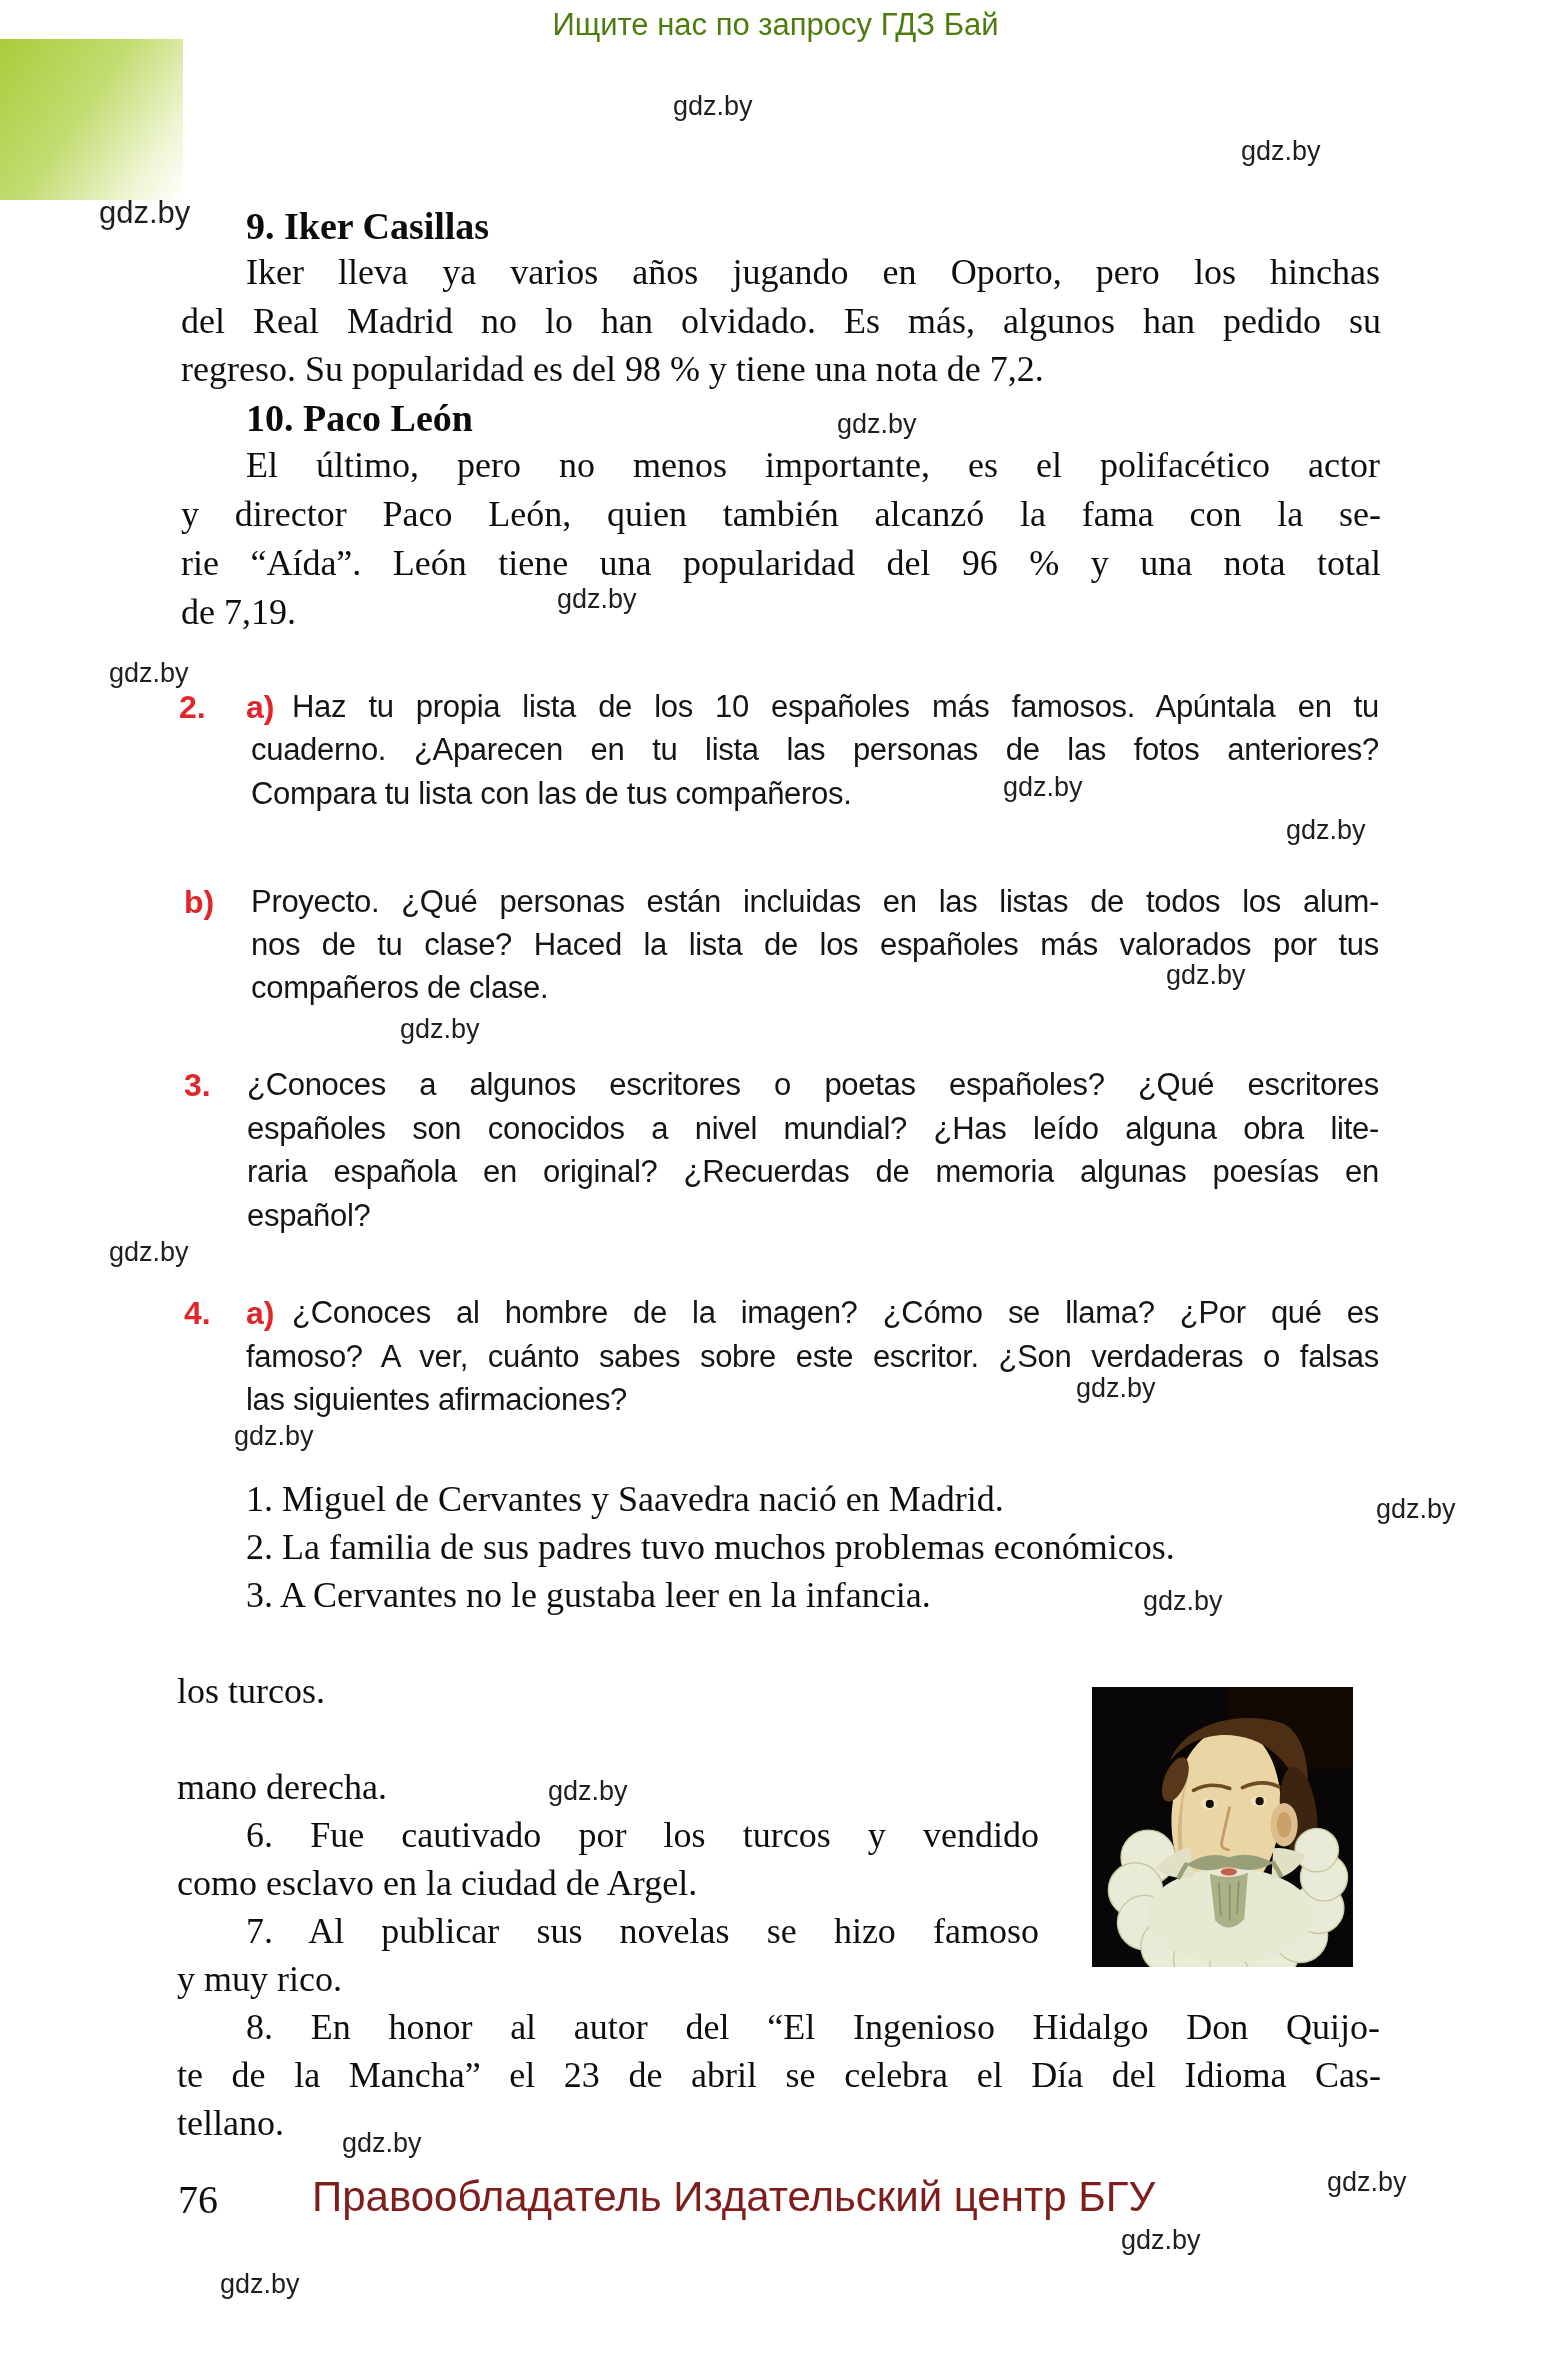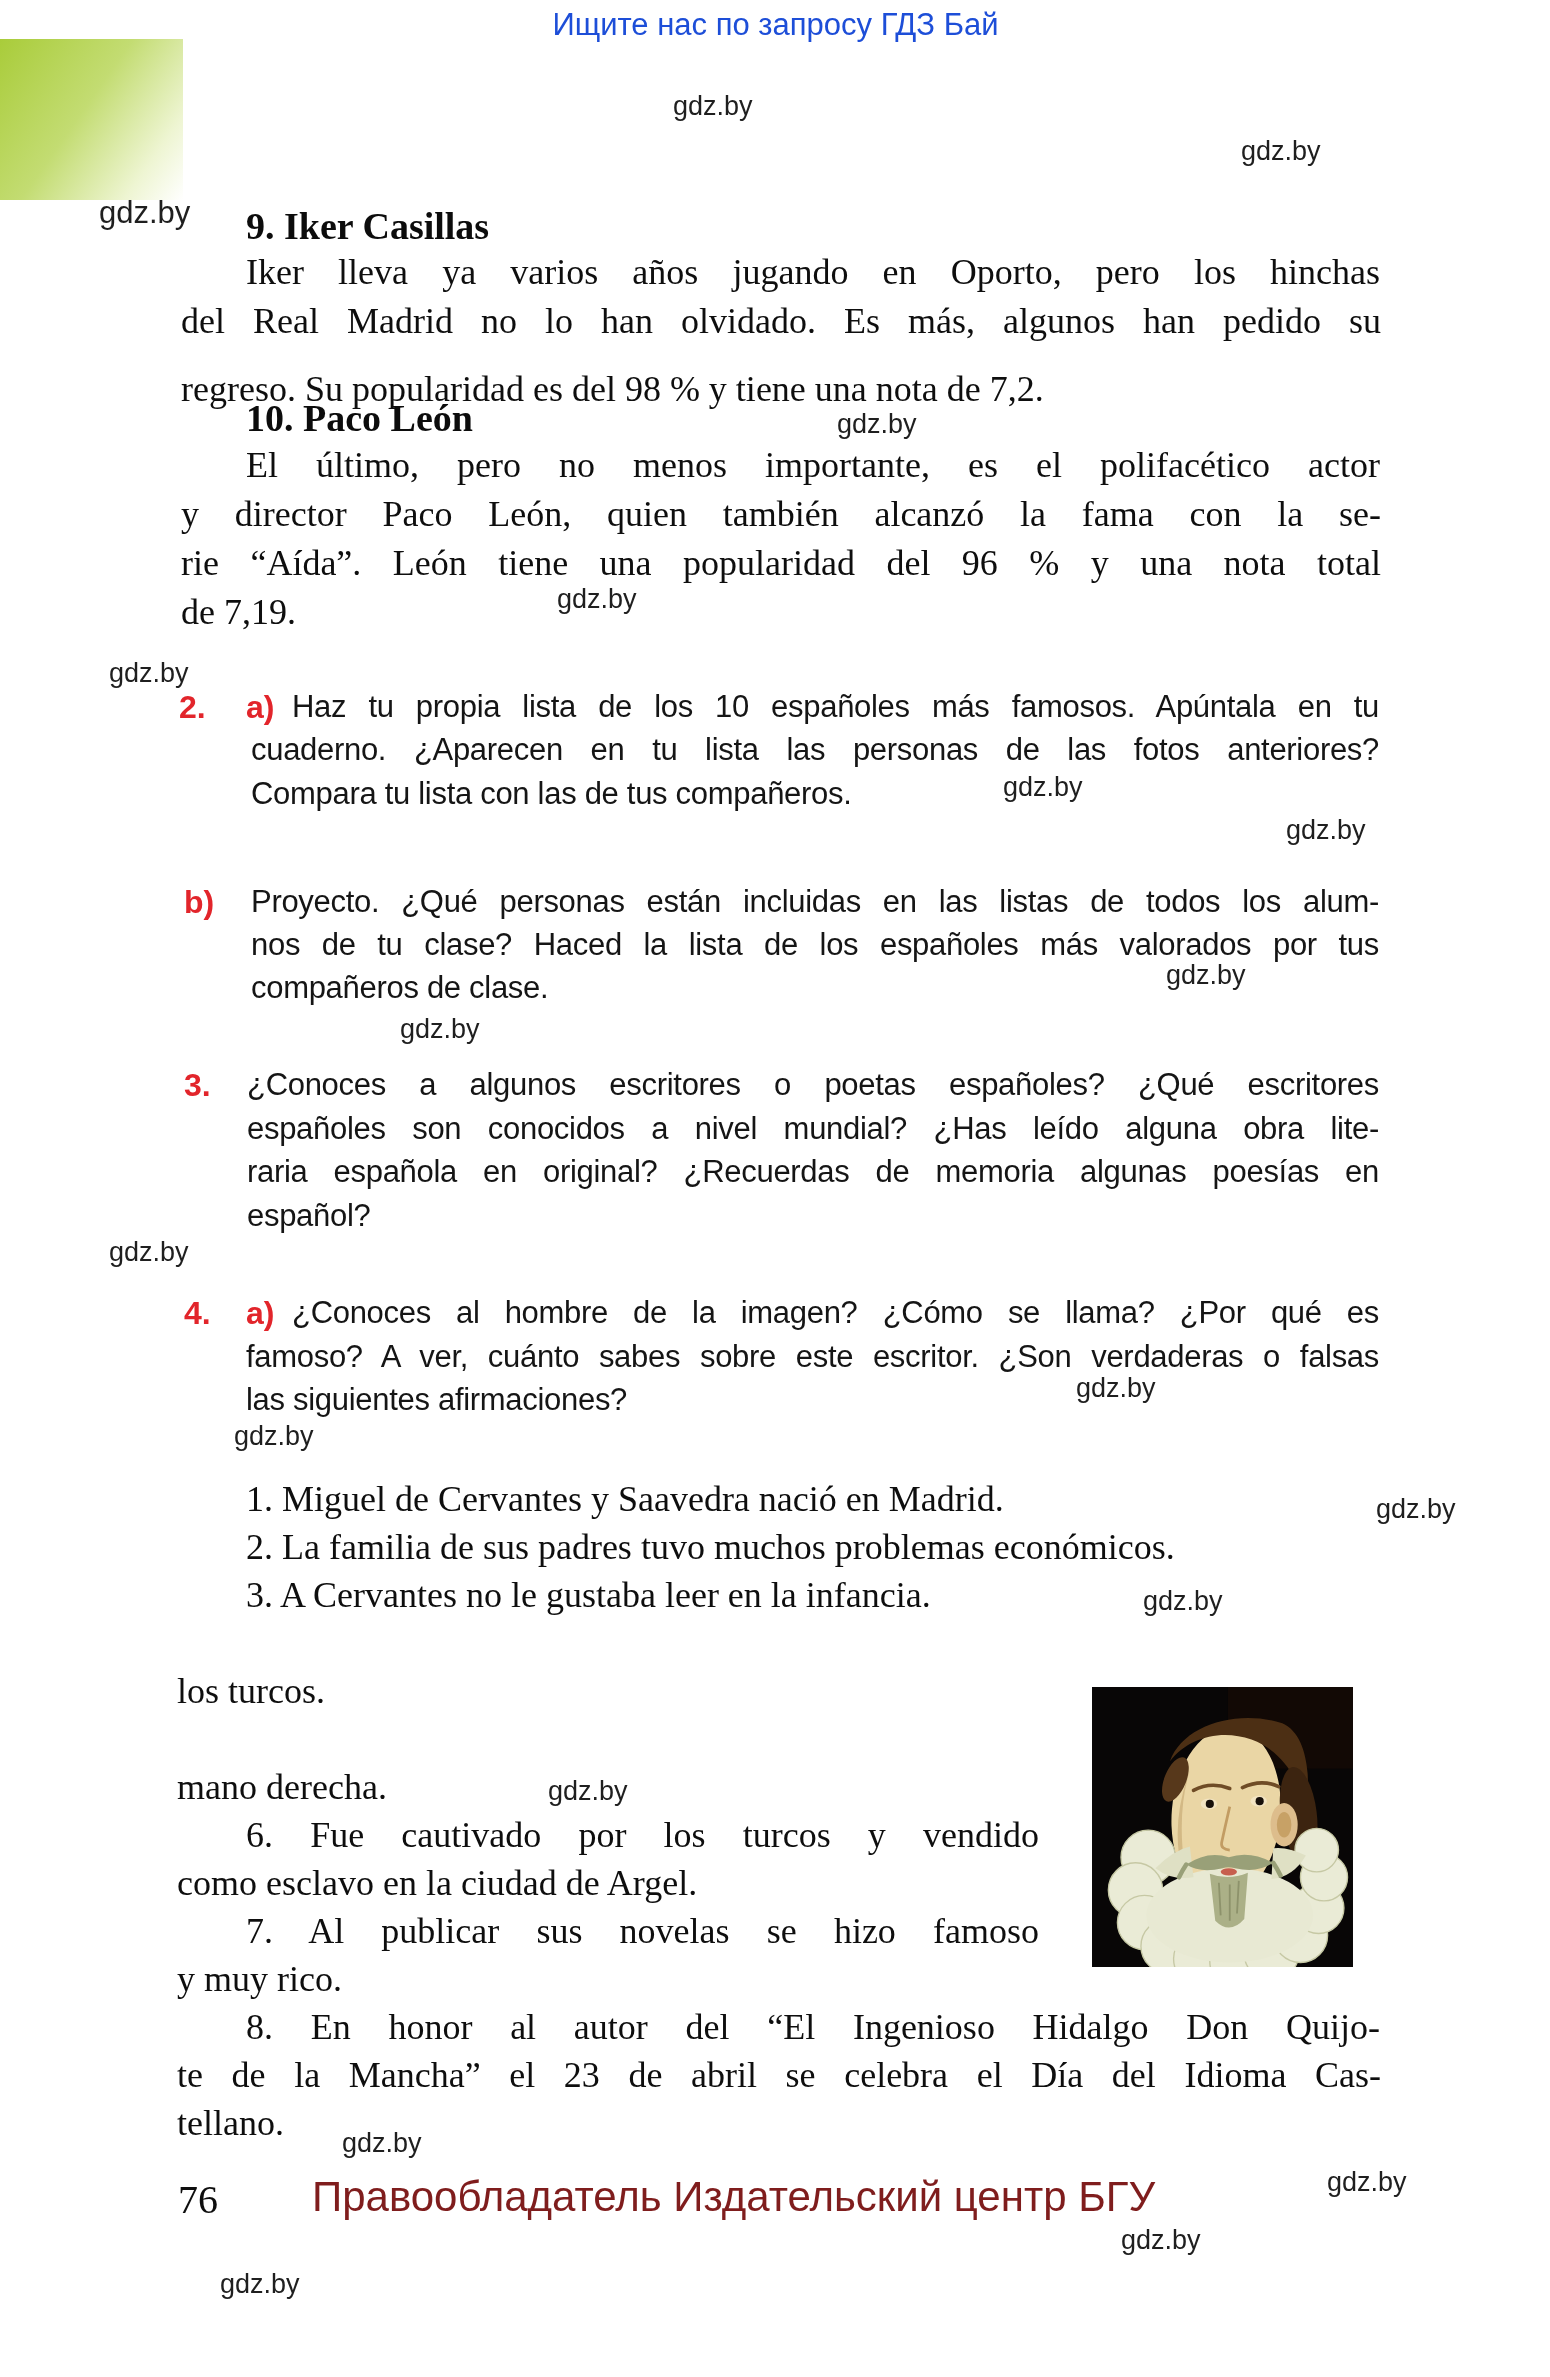--- a/index.html
+++ b/index.html
@@ -9,21 +9,21 @@
   .ser{font-family:"Liberation Serif","DejaVu Serif",serif;font-size:36px;color:#0e0e0e;}
   .ser-h{font-family:"Liberation Serif","DejaVu Serif",serif;font-size:38px;font-weight:700;color:#0c0c0c;}
   .sans{font-family:"Liberation Sans","DejaVu Sans",sans-serif;font-size:31px;letter-spacing:-0.3px;color:#151515;}
   .red{font-family:"Liberation Sans","DejaVu Sans",sans-serif;font-size:32px;font-weight:700;color:#e2252b;}
   .jst{white-space:normal;text-align:justify;text-align-last:justify;}
   .wm{font-family:"Liberation Sans","DejaVu Sans",sans-serif;font-size:27px;color:#1f1f1f;}
   .wm-lg{font-size:31px;}
   .greenbox{position:absolute;left:0;top:39px;width:183px;height:161px;
             background:linear-gradient(125deg,#a9cc3a 0%,#c3dc72 45%,#eef5d2 80%,#ffffff 100%);}
   .promo{position:absolute;left:0;right:0;top:7.2px;text-align:center;
-         font-family:"Liberation Sans","DejaVu Sans",sans-serif;font-size:31px;color:#1d4ed8;}
+         font-family:"Liberation Sans","DejaVu Sans",sans-serif;font-size:31px;color:#4d7c0f;}
   .pagenum{font-size:40px;}
   .copyright{font-family:"Liberation Sans","DejaVu Sans",sans-serif;font-size:42px;color:#7f1d1d;}
   .links{position:absolute;left:0;right:0;top:2339px;text-align:center;
          font-family:"Liberation Sans","DejaVu Sans",sans-serif;font-size:27px;color:#1b49d8;}
   .portrait{position:absolute;left:1092px;top:1687px;width:261px;height:280px;}
 </style>
 </head>
 <body>
 
 <div id="page">
@@ -48,21 +48,21 @@
   <div class="abs wm" style="left:1143px;top:1586px;">gdz.by</div>
   <div class="abs wm" style="left:548px;top:1776px;">gdz.by</div>
   <div class="abs wm" style="left:342px;top:2128px;">gdz.by</div>
   <div class="abs wm" style="left:1327px;top:2167px;">gdz.by</div>
   <div class="abs wm" style="left:1121px;top:2225px;">gdz.by</div>
   <div class="abs wm" style="left:220px;top:2269px;">gdz.by</div>
 
   <div class="abs ser-h" style="left:246px;top:205px;">9. Iker Casillas</div>
   <div class="abs ser jst" style="left:246px;top:252px;width:1134px;">Iker lleva ya varios años jugando en Oporto, pero los hinchas</div>
   <div class="abs ser jst" style="left:181px;top:301px;width:1200px;">del Real Madrid no lo han olvidado. Es más, algunos han pedido su</div>
-  <div class="abs ser" style="left:181px;top:349px;margin-top:20px;">regreso. Su popularidad es del 98 % y tiene una nota de 7,2.</div>
+  <div class="abs ser" style="left:181px;top:349px;">regreso. Su popularidad es del 98 % y tiene una nota de 7,2.</div>
 
   <div class="abs ser-h" style="left:246px;top:397px;">10. Paco León</div>
   <div class="abs ser jst" style="left:246px;top:445px;width:1134px;">El último, pero no menos importante, es el polifacético actor</div>
   <div class="abs ser jst" style="left:181px;top:494px;width:1200px;">y director Paco León, quien también alcanzó la fama con la se-</div>
   <div class="abs ser jst" style="left:181px;top:543px;width:1200px;">rie “Aída”. León tiene una popularidad del 96 % y una nota total</div>
   <div class="abs ser" style="left:181px;top:592px;">de 7,19.</div>
 
   <div class="abs red" style="left:179px;top:690px;">2.</div>
   <div class="abs red" style="left:246px;top:690px;">a)</div>
   <div class="abs sans jst" style="left:292px;top:690px;width:1087px;">Haz tu propia lista de los 10 españoles más famosos. Apúntala en tu</div>

